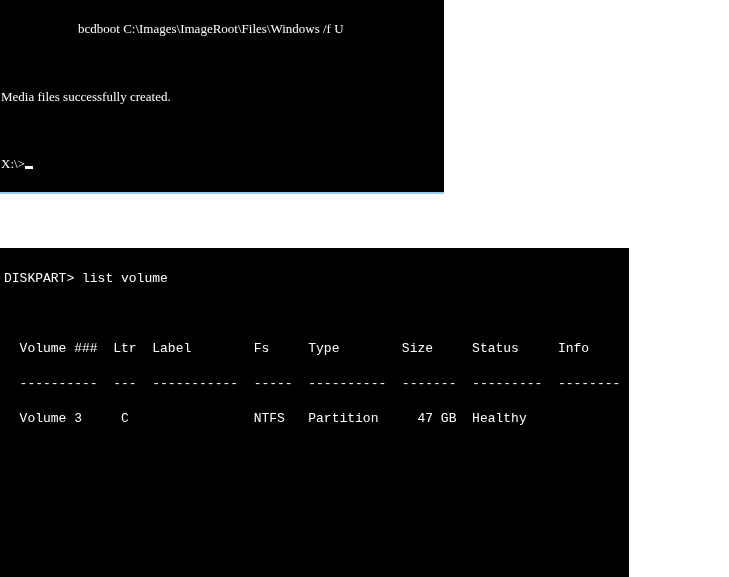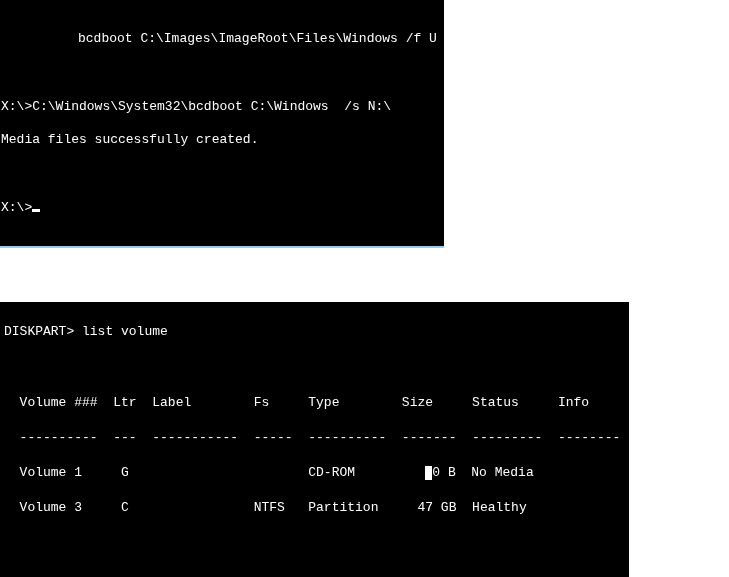--- a/index.html
+++ b/index.html
@@ -12,24 +12,25 @@
       font-family: 'Consolas', 'Courier New', monospace;
       font-size: 13px;
       width: 729px;
       height: 577px;
       overflow: hidden;
     }
     .terminal-top {
       background: #000000;
       color: #ffffff;
       width: 444px;
-      padding: 14px 0;
+      padding: 4px 0;
       margin: 0;
       line-height: 1.3;
       white-space: pre;
+      font-family: Liberation Serif, serif;
     }
     .terminal-top .title-line {
       color: #ffffff;
       padding-left: 78px;
     }
     .terminal-top .blank-line {
       height: 17px;
     }
     .terminal-top .cmd-line,
     .terminal-top .result-line,
@@ -74,35 +75,33 @@
       height: 14px;
       vertical-align: text-bottom;
     }
   </style>
 </head>
 <body>
 
 <div class="terminal-top">
 <div class="title-line">bcdboot C:\Images\ImageRoot\Files\Windows /f U</div>
 <div class="blank-line"></div>
-<div class="cmd-line">X:\&gt;C:\Windows\System32\bcdboot C:\Windows  /s N:\</div>
 <div class="result-line">Media files successfully created.</div>
 <div class="blank-line"></div>
 <div class="prompt-line"><span>X:\&gt;</span><span class="cursor"></span></div>
 </div>
 <div class="underline-bar"></div>
 
 <div class="gap"></div>
 
 <div class="terminal-bottom">
 <span class="line"><span>DISKPART&gt; </span><span>list volume</span></span>
 <span class="line"> </span>
 <span class="line">  Volume ###  Ltr  Label        Fs     Type        Size     Status     Info</span>
 <span class="line">  ----------  ---  -----------  -----  ----------  -------  ---------  --------</span>
-<span class="line">  Volume 1     G                       CD-ROM         <span class="cursor-block"></span>0 B  No Media</span>
 <span class="line">  Volume 3     C                NTFS   Partition     47 GB  Healthy</span>
 
 
 
 
 
 
 
 
 

